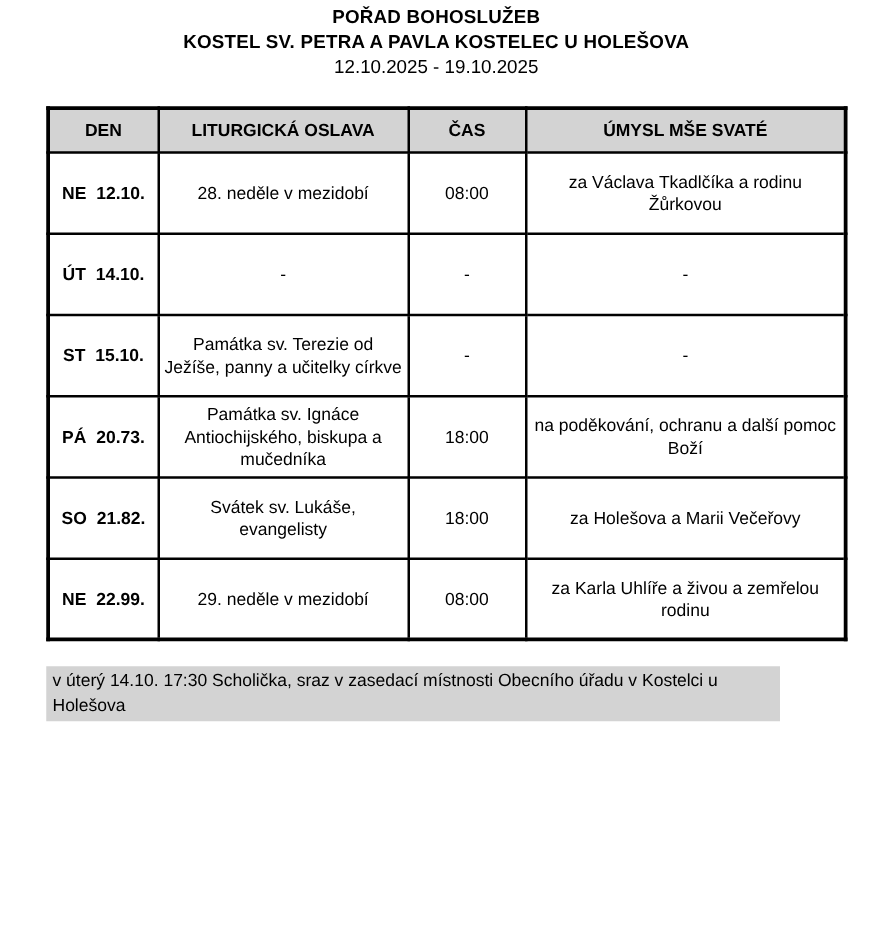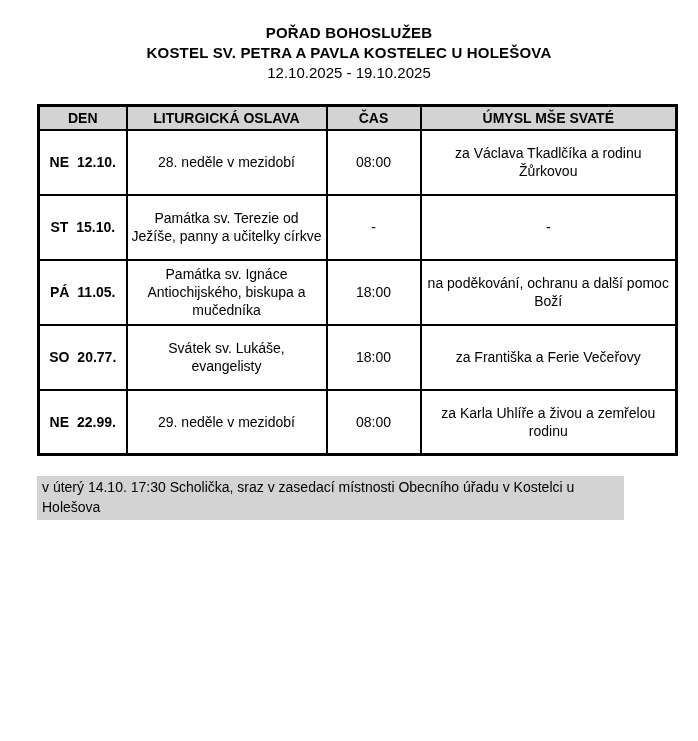--- a/index.html
+++ b/index.html
@@ -10,42 +10,42 @@
   html,body{margin:0;padding:0;background:#ffffff;}
   body{
     width:698px;height:741px;
     font-family:"Liberation Sans", sans-serif;
     color:#000;
     -webkit-font-smoothing:antialiased;
   }
   .page{position:relative;width:698px;height:741px;overflow:hidden;}
 
   
-  .doc-header{text-align:center;padding-top:23px;}
+  .doc-header{text-align:center;padding-top:4px;}
   .doc-header .t1,
   .doc-header .t2{
     margin:0;font-size:15px;font-weight:bold;line-height:20px;letter-spacing:0.2px;
   }
   .doc-header .t3{
     margin:0;font-size:15px;font-weight:normal;line-height:20px;
   }
 
   
   table.schedule{
     border-collapse:collapse;
     table-layout:fixed;
     width:638px;
     margin:21px 0 0 37px;
     border:3px solid var(--border);
   }
   table.schedule th{
     background:var(--gray);
     border:2px solid var(--border);
     font-size:14px;font-weight:bold;
-    height:24px;padding:1px 2px;
+    height:35px;padding:1px 2px;
   }
   table.schedule td{
     border:2px solid var(--border);
     font-size:14px;line-height:18px;
     height:65px;
     padding:2px 4px;
     text-align:center;
     vertical-align:middle;
     background:#fff;
   }
@@ -103,50 +103,59 @@
       <td class="day-cell">
         <span class="day">NE</span>
         <span class="date">12.10.</span>
       </td>
       <td>28. neděle v mezidobí</td>
       <td>08:00</td>
       <td>za Václava Tkadlčíka a rodinu Žůrkovou</td>
     </tr>
 
 
+    <tr>
+      <td class="day-cell">
+        <span class="day">ÚT</span>
+        <span class="date">14.10.</span>
+      </td>
+      <td>-</td>
+      <td>-</td>
+      <td>-</td>
+    </tr>
 
     <tr>
       <td class="day-cell">
         <span class="day">ST</span>
         <span class="date">15.10.</span>
       </td>
       <td>Památka sv. Terezie od Ježíše, panny a učitelky církve</td>
       <td>-</td>
       <td>-</td>
     </tr>
 
 
     <tr>
       <td class="day-cell">
         <span class="day">PÁ</span>
-        <span class="date">11.05.</span>
+        <span class="date">20.73.</span>
       </td>
       <td>Památka sv. Ignáce Antiochijského, biskupa a mučedníka</td>
       <td>18:00</td>
       <td>na poděkování, ochranu a další pomoc Boží</td>
     </tr>
 
     <tr>
       <td class="day-cell">
         <span class="day">SO</span>
-        <span class="date">20.77.</span>
+        <span class="date">21.82.</span>
       </td>
       <td>Svátek sv. Lukáše, evangelisty</td>
       <td>18:00</td>
-      <td>za Františka a Ferie Večeřovy</td>
+      <td>za Holešova a Marii Večeřovy</td>
     </tr>
 
     <tr>
       <td class="day-cell">
         <span class="day">NE</span>
         <span class="date">22.99.</span>
       </td>
       <td>29. neděle v mezidobí</td>
       <td>08:00</td>
       <td>za Karla Uhlíře a živou a zemřelou rodinu</td>

